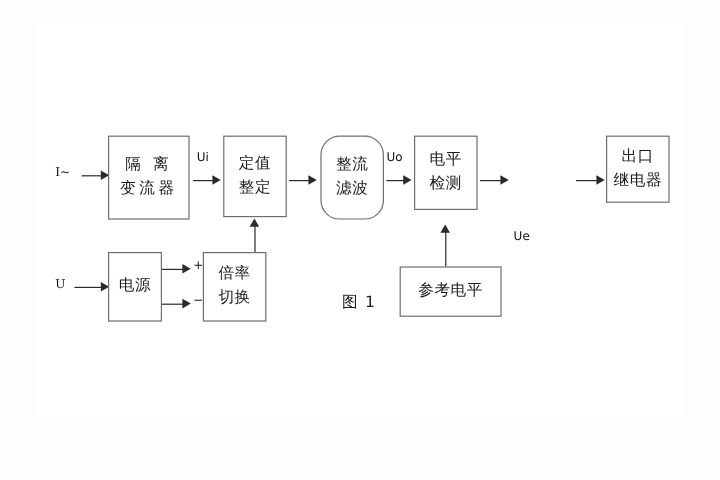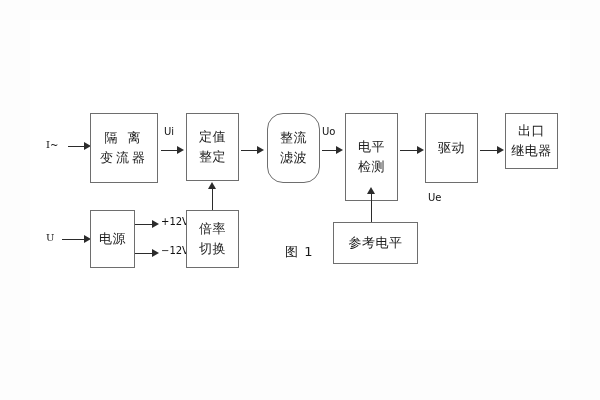--- a/index.html
+++ b/index.html
@@ -114,31 +114,28 @@
 
   <div class="box" style="left:267px; top:113px; width:53px; height:70px;border-radius:16px;">
     <span class="ln">整流</span>
     <span class="ln">滤波</span>
   </div>
 
   <div class="lbl" style="left:322px; top:126px;">Uo</div>
   <div class="hline" style="left:322px; top:150px; width:16px;"></div>
   <div class="arrow-r" style="left:336px; top:146px;"></div>
 
-  <div class="box" style="left:345px; top:113px; width:53px; height:88px;">
+  <div class="box" style="left:345px; top:113px; width:53px; height:62px;">
     <span class="ln">电平</span>
     <span class="ln">检测</span>
   </div>
 
   <div class="hline" style="left:400px; top:150px; width:19px;"></div>
   <div class="arrow-r" style="left:417px; top:146px;"></div>
 
-  <div class="box" style="left:425px; top:113px; width:53px; height:70px;">
-    <span class="ln">驱动</span>
-  </div>
 
   <div class="hline" style="left:480px; top:150px; width:19px;"></div>
   <div class="arrow-r" style="left:497px; top:146px;"></div>
 
   <div class="box" style="left:505px; top:113px; width:53px; height:56px;">
     <span class="ln">出口</span>
     <span class="ln">继电器</span>
   </div>
 
   <div class="lbl serif" style="left:46px; top:232px;">U</div>
@@ -150,21 +147,21 @@
   </div>
 
   <div class="hline" style="left:135px; top:224px; width:19px;"></div>
   <div class="arrow-r" style="left:152px; top:220px;"></div>
   <div class="lbl" style="left:161px; top:216px;">+12V</div>
 
   <div class="hline" style="left:135px; top:253px; width:19px;"></div>
   <div class="arrow-r" style="left:152px; top:249px;"></div>
   <div class="lbl" style="left:161px; top:245px;">−12V</div>
 
-  <div class="box" style="left:186px; top:210px; width:53px; height:58px;">
+  <div class="box" style="left:169px; top:210px; width:53px; height:58px;">
     <span class="ln">倍率</span>
     <span class="ln">切换</span>
   </div>
 
   <div class="vline" style="left:212px; top:188px; height:22px;"></div>
   <div class="arrow-u" style="left:208px; top:182px;"></div>
 
   <div class="box" style="left:333px; top:222px; width:85px; height:42px;">
     <span class="ln">参考电平</span>
   </div>

